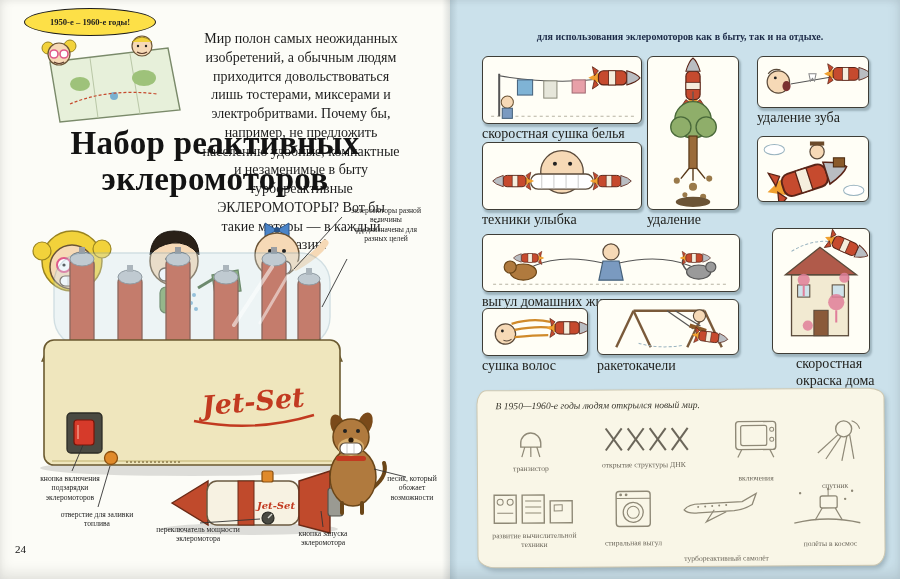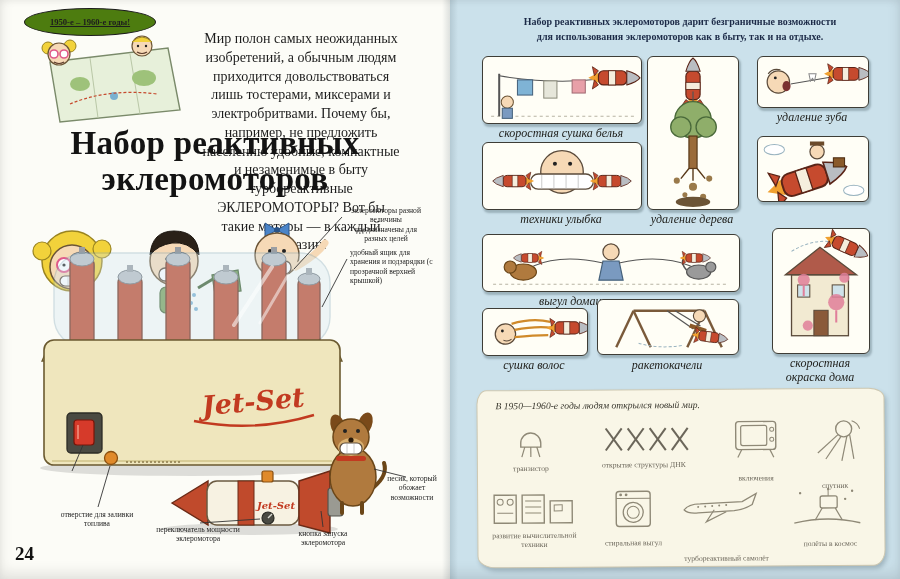--- a/index.html
+++ b/index.html
@@ -5,38 +5,38 @@
   html,body{margin:0;padding:0;}
   body{width:900px;height:579px;overflow:hidden;background:#8a8a8a;}
   .spread{position:relative;width:900px;height:579px;background:#fcfcf7;font-family:"Liberation Serif",serif;overflow:hidden;}
   .page-right-bg{position:absolute;left:450px;top:0;width:450px;height:579px;background:#cbe1eb;}
   .gutter{position:absolute;left:442px;top:0;width:16px;height:579px;
     background:linear-gradient(90deg,rgba(0,0,0,0),rgba(60,80,90,.16) 50%,rgba(0,0,0,0));pointer-events:none;}
   .vignette{position:absolute;inset:0;box-shadow:inset 0 -6px 14px rgba(0,0,0,.10), inset 0 2px 6px rgba(0,0,0,.05);pointer-events:none;}
 
   
   .era-badge{position:absolute;left:24px;top:8px;width:130px;height:26px;border:1.6px solid #1d1d1d;
-    border-radius:50%;background:#4d7c0f;display:flex;align-items:center;justify-content:center;
-    font-size:8.6px;font-weight:bold;color:#1d1d1d;text-decoration:underline;}
+    border-radius:50%;background:#fde047;display:flex;align-items:center;justify-content:center;
+    font-size:8.6px;font-weight:bold;color:#1d1d1d;}
   .badge-cartoon{position:absolute;left:18px;top:34px;width:172px;height:90px;}
   .intro-left{position:absolute;left:200px;top:16px;width:202px;font-size:14px;line-height:1.34;
     text-align:center;color:#1d1d1d;}
   .title{position:absolute;left:48px;top:104px;width:334px;text-align:center;font-size:33px;
     line-height:1.08;color:#131313;letter-spacing:.3px;}
   .main-illo{position:absolute;left:22px;top:175px;width:415px;height:385px;}
   .callout{position:absolute;font-size:7.6px;line-height:1.25;color:#1d1d1d;text-align:center;}
-  .page-number{position:absolute;left:15px;top:543px;font-size:19px;font-weight:bold;color:#111;text-align:center;}
+  .page-number{position:absolute;left:15px;top:543px;font-size:11px;font-weight:normal;color:#111;text-align:center;}
 
   
   .intro-right{position:absolute;left:468px;top:15px;width:424px;text-align:center;font-size:10px;
     font-weight:bold;color:#1c2a47;line-height:1.45;}
   .panel{position:absolute;background:#fffef6;border:1.4px solid #3e3d36;border-radius:6px;
     box-shadow:1.5px 2.5px 2px rgba(40,60,70,.28);overflow:hidden;}
   .panel svg{display:block;width:100%;height:100%;}
-  .panel-cap{position:absolute;font-size:12px;line-height:1.2;color:#22221e;text-align:center;font-style:italic;}
+  .panel-cap{position:absolute;font-size:14px;line-height:1.2;color:#22221e;}
 
   .timeline{position:absolute;left:477px;top:389px;width:406px;height:176px;background:#f9f6e7;
     border:1px solid #cfc9b2;border-radius:10px 16px 12px 18px/14px 10px 16px 12px;
     transform:rotate(-.4deg);box-shadow:2px 3px 4px rgba(40,60,70,.25);}
   .tl-cap{position:absolute;left:18px;top:9px;font-style:italic;font-size:9.6px;color:#37352c;}
   .tl-label{position:absolute;font-size:7.6px;line-height:1.2;color:#6b665a;text-align:center;}
   .sketch{position:absolute;}
 </style>
 </head>
 <body>
@@ -219,30 +219,30 @@
       <line x1="325" y1="84" x2="300" y2="132"></line>
       <line x1="50" y1="296" x2="61" y2="270"></line>
       <line x1="76" y1="332" x2="88" y2="291"></line>
       <line x1="178" y1="348" x2="238" y2="344"></line>
       <line x1="301" y1="352" x2="299" y2="336"></line>
       <line x1="384" y1="302" x2="352" y2="294"></line>
     </g>
   </svg>
 
   <div class="callout" style="left:346px;top:206px;width:80px;text-align:center">эклеромоторы разной величины предназначены для разных целей</div>
-  <div class="callout" style="left:350px;top:248px;width:84px;text-align:left">удобный ящик для хранения и подзарядки (с прозрачной верхней крышкой)</div>
+  <div class="callout" style="left:28px;top:474px;width:84px">кнопка включения подзарядки эклеромоторов</div>
   <div class="callout" style="left:60px;top:510px;width:74px">отверстие для заливки топлива</div>
   <div class="callout" style="left:146px;top:525px;width:104px">переключатель мощности эклеромотора</div>
   <div class="callout" style="left:276px;top:529px;width:94px">кнопка запуска эклеромотора</div>
   <div class="callout" style="left:382px;top:474px;width:60px">песик, который обожает возможности</div>
 
   <div class="page-number">24</div>
 
   <div class="intro-right">
-    <span>Набор реактивных эклеромоторов дарит безграничные возможности</span><br>
+    <br>
     <span>для использования эклеромоторов как в быту, так и на отдыхе.</span>
   </div>
 
   <div class="panel" style="left:482px;top:56px;width:158px;height:66px">
     <svg viewBox="0 0 156 64">
       <line x1="8" y1="58" x2="150" y2="58" stroke="#b8b4a4" stroke-width="1" stroke-dasharray="3,3"></line>
       <line x1="16" y1="16" x2="16" y2="58" stroke="#555" stroke-width="2"></line>
       <path d="M16,18 Q70,27 118,21" stroke="#555" stroke-width="1" fill="none"></path>
       <rect x="34" y="22" width="15" height="15" fill="#7fb3d5" stroke="#44607a" stroke-width="1"></rect>
       <rect x="60" y="23" width="13" height="17" fill="#e6e6da" stroke="#8a8a7a" stroke-width="1"></rect>
@@ -341,21 +341,21 @@
       <rect x="58" y="55" width="12" height="12" fill="#cfe2ea" stroke="#5a4a3a" stroke-width="1"></rect>
       <rect x="40" y="80" width="14" height="25" fill="#8a5a3a" stroke="#5a4a3a" stroke-width="1"></rect>
       <circle cx="30" cy="50" r="6" fill="#e07f9a" opacity=".85"></circle>
       <circle cx="62" cy="72" r="8" fill="#e07f9a" opacity=".85"></circle>
       <circle cx="34" cy="95" r="5" fill="#e07f9a" opacity=".85"></circle>
       <circle cx="70" cy="48" r="5" fill="#e07f9a" opacity=".85"></circle>
       <line x1="30" y1="56" x2="30" y2="66" stroke="#e07f9a" stroke-width="2"></line>
       <line x1="62" y1="80" x2="62" y2="92" stroke="#e07f9a" stroke-width="2"></line>
     </svg>
   </div>
-  <div class="panel-cap" style="left:772px;top:356px;width:96px">скоростная окраска дома</div>
+  <div class="panel-cap" style="left:796px;top:356px;width:96px">скоростная окраска дома</div>
 
   <div class="panel" style="left:482px;top:308px;width:104px;height:46px">
     <svg viewBox="0 0 102 44">
       <circle cx="22" cy="24" r="10" fill="#f6d9b6" stroke="#5a4a3a" stroke-width="1.2"></circle>
       <circle cx="19" cy="21" r="1.4" fill="#222"></circle>
       <path d="M20,30 q4,2 8,-1" stroke="#5a4a3a" stroke-width="1" fill="none"></path>
       <path d="M28,14 Q48,8 66,12" stroke="#d08a2a" stroke-width="2.2" fill="none"></path>
       <path d="M31,20 Q52,16 68,18" stroke="#d08a2a" stroke-width="2.2" fill="none"></path>
       <path d="M31,27 Q50,25 64,25" stroke="#d08a2a" stroke-width="2.2" fill="none"></path>
       <use href="#rkt" xlink:href="#rkt" transform="translate(86,18) scale(.85)"></use>

